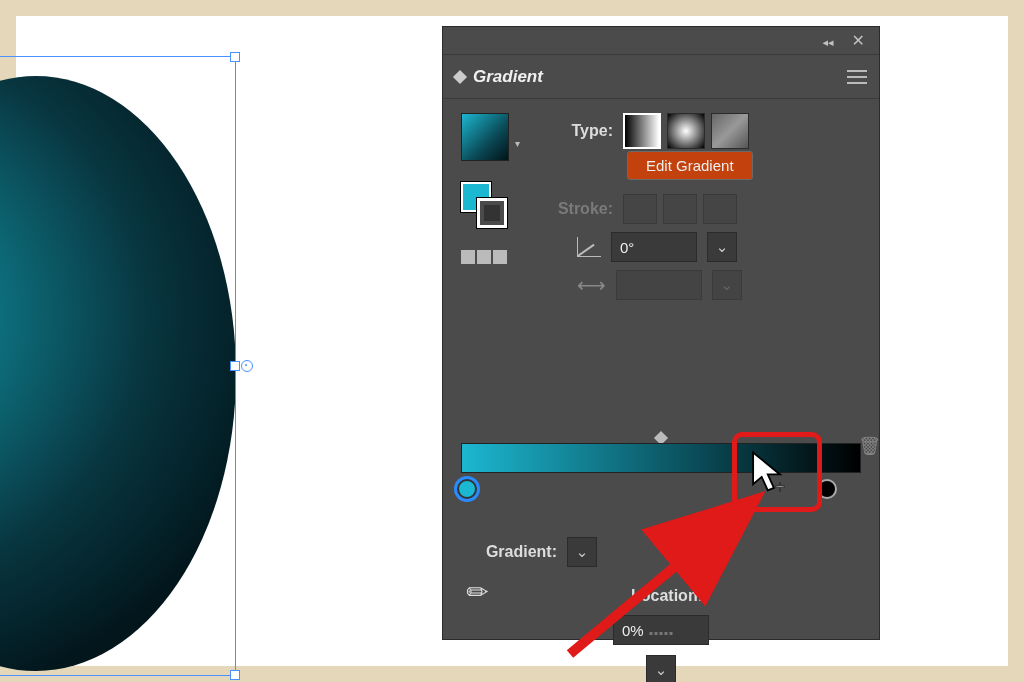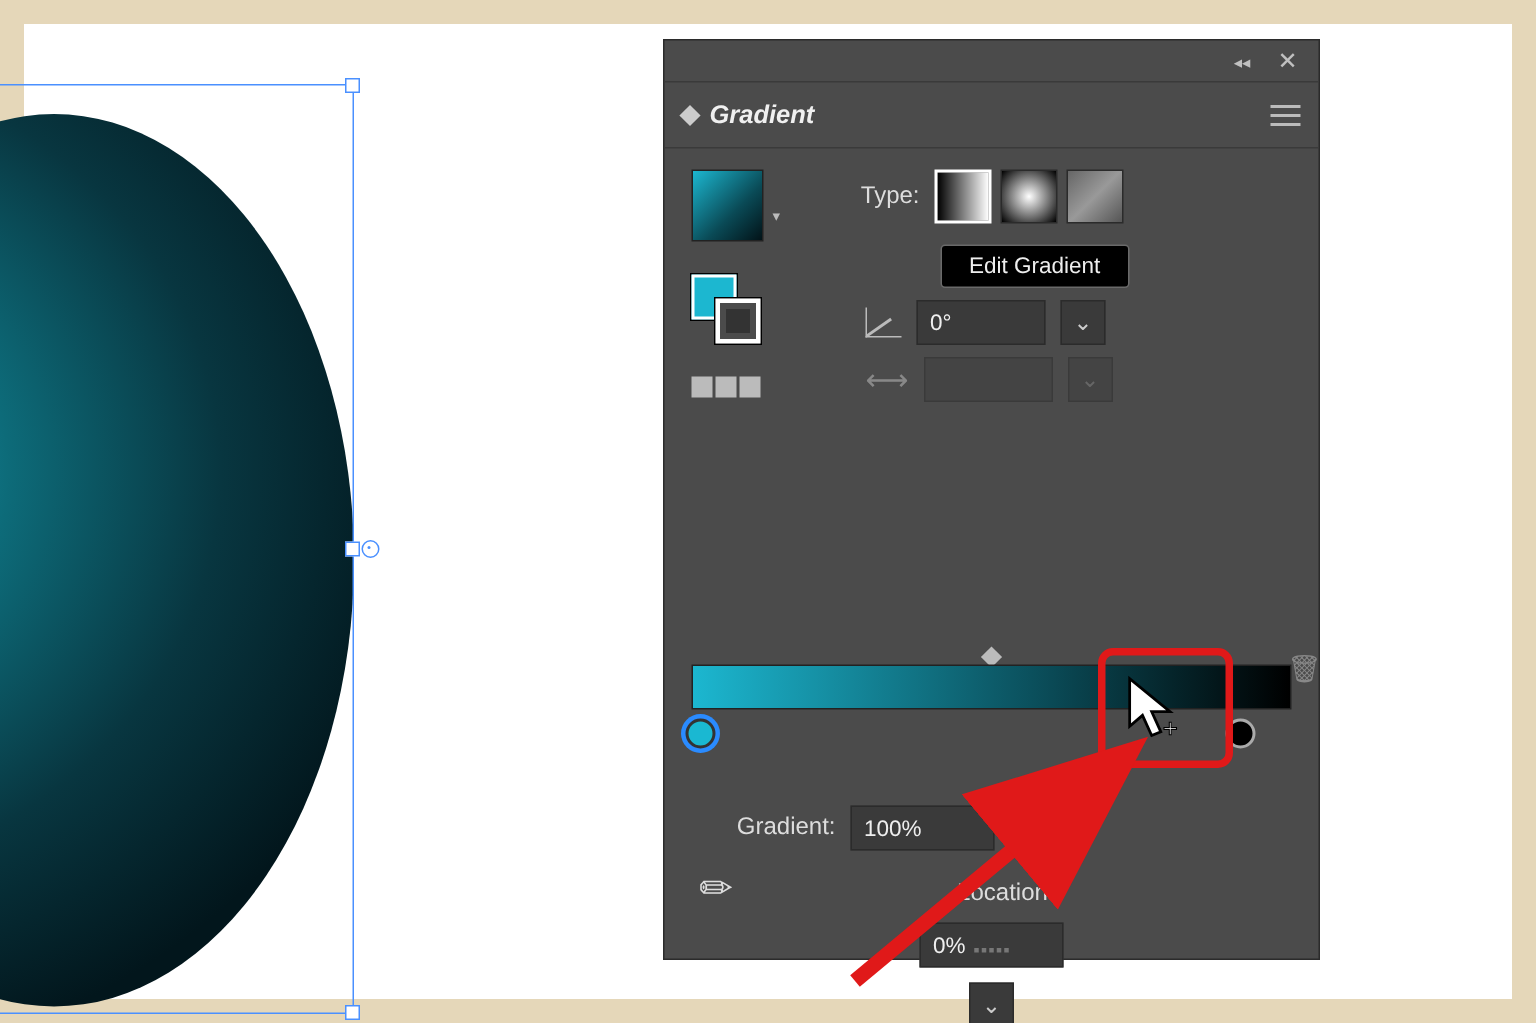--- a/index.html
+++ b/index.html
@@ -30,28 +30,28 @@
 .swatch-caret { display: inline-block; margin-left: 6px; color: #bbb; font-size: 10px; vertical-align: 14px; }
 .fillstroke { position: relative; width: 46px; height: 46px; margin-top: 18px; }
 .fillstroke .fill { position: absolute; left: 0; top: 0; width: 30px; height: 30px; background: #1cb7d0; border: 2px solid #fff; box-shadow: 0 0 0 1px #000; }
 .fillstroke .stroke { position: absolute; right: 0; bottom: 0; width: 30px; height: 30px; background: #4b4b4b; border: 3px solid #fff; box-shadow: 0 0 0 1px #000; }
 .fillstroke .stroke::after { content:""; position:absolute; left:4px; top:4px; right:4px; bottom:4px; background:#333; }
 .mini-icons { margin-top: 22px; display: flex; gap: 2px; }
 .mini-icons div { width: 14px; height: 14px; background: #bbb; }
 
 .right-col { margin-left: 82px; }
 .type-row { display: flex; align-items: center; gap: 10px; }
-.lbl { color: #ddd; font-size: 16px; min-width: 70px; text-align: right; }
+.lbl { color: #ddd; font-size: 16px; min-width: 70px; text-align: right; font-weight: bold; }
 .lbl.dim { color: #7a7a7a; }
 .type-btns { display: flex; gap: 6px; }
 .type-btn { width: 38px; height: 36px; border: 1px solid #2b2b2b; background: #3a3a3a; cursor: pointer; }
 .type-btn.linear { background: linear-gradient(to right, #000, #fff); border: 2px solid #fff; }
 .type-btn.radial { background: radial-gradient(circle, #fff, #000); }
 .type-btn.freeform { background: linear-gradient(135deg, #666, #999, #555); }
-.edit-btn { margin-top: 14px; margin-left: 84px; padding: 5px 18px; background: #000000; border: 1px solid #6a6a6a; color: #eee; border-radius: 3px; font-size: 15px; cursor: pointer; }
+.edit-btn { margin-top: 2px; margin-left: 84px; padding: 5px 18px; background: #c2410c; border: 1px solid #6a6a6a; color: #eee; border-radius: 3px; font-size: 15px; cursor: pointer; }
 .stroke-row { margin-top: 14px; display: flex; align-items: center; gap: 10px; }
 .stroke-btns { display: flex; gap: 6px; }
 .stroke-btn { width: 34px; height: 30px; border: 1px solid #3a3a3a; background: #454545; }
 .angle-row, .aspect-row { margin-top: 8px; display: flex; align-items: center; gap: 10px; margin-left: 34px; }
 .angle-icon { width: 24px; height: 20px; border-left: 1.5px solid #bbb; border-bottom: 1.5px solid #bbb; position: relative; }
 .angle-icon::after { content:""; position:absolute; left:0; bottom:0; width:20px; height:1.5px; background:#bbb; transform-origin: left bottom; transform: rotate(-35deg); }
 .aspect-icon { color:#888; font-size: 20px; }
 .val-box { width: 86px; height: 30px; background: #3a3a3a; border: 1px solid #2b2b2b; color: #eee; padding-left: 8px; display: flex; align-items: center; }
 .val-box.dim { background:#444; color:#666; border-color:#3a3a3a; }
 .chev { width: 30px; height: 30px; display: flex; align-items: center; justify-content: center; color: #ccc; border: 1px solid #2b2b2b; background:#3a3a3a; cursor:pointer; }
@@ -126,20 +126,28 @@
     <div class="right-col">
       <div class="type-row">
         <span class="lbl">Type:</span>
         <div class="type-btns">
           <div class="type-btn linear"></div>
           <div class="type-btn radial"></div>
           <div class="type-btn freeform"></div>
         </div>
       </div>
       <button class="edit-btn">Edit Gradient</button>
+      <div class="stroke-row">
+        <span class="lbl dim">Stroke:</span>
+        <div class="stroke-btns">
+          <div class="stroke-btn"></div>
+          <div class="stroke-btn"></div>
+          <div class="stroke-btn"></div>
+        </div>
+      </div>
       <div class="angle-row">
         <div class="angle-icon"></div>
         <div class="val-box">0°</div>
         <div class="chev">⌄</div>
       </div>
       <div class="aspect-row">
         <div class="aspect-icon">⟷</div>
         <div class="val-box dim"></div>
         <div class="chev dim">⌄</div>
       </div>
@@ -148,21 +156,20 @@
     <div class="slider-area">
       <div class="mid-diamond"></div>
       <div class="grad-bar"></div>
       <div class="stop left"></div>
       <div class="stop right"></div>
     </div>
     <span class="trash">🗑</span>
 
     <div class="opacity-row">
       <span class="lbl" style="min-width:84px">Gradient:</span>
-      <div class="val-input">100%</div>
       <div class="chev">⌄</div>
     </div>
     <span class="eyedrop">✎</span>
     <div class="location-row">
       <span class="lbl" style="min-width:84px">Location:</span>
       <div class="val-input">0%</div>
       <div class="chev">⌄</div>
     </div>
     <div class="grip">
         <span></span>

